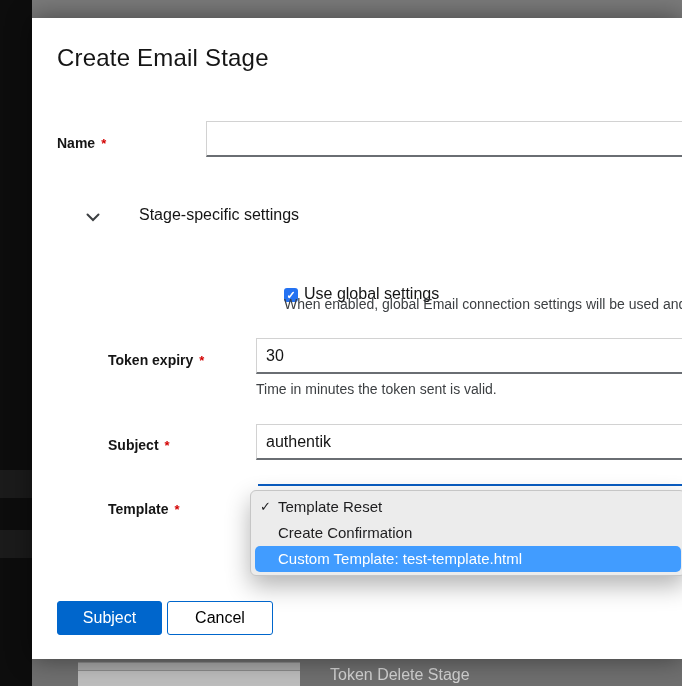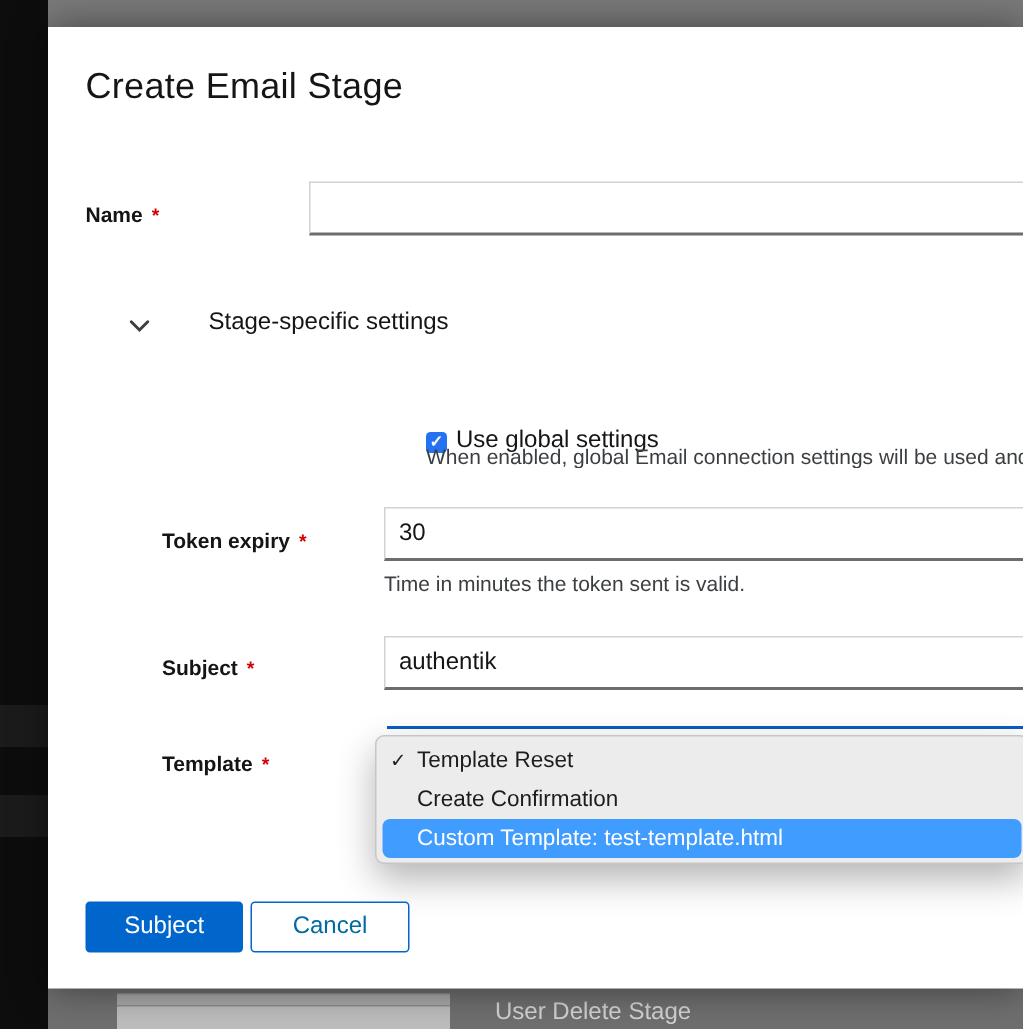--- a/index.html
+++ b/index.html
@@ -52,38 +52,38 @@
     position:absolute; left:218px; top:472px; width:436px; height:86px;
     background:#ececec; border:1px solid #c6c6c6; border-radius:6px;
     box-shadow:0 10px 25px rgba(0,0,0,0.30); padding-top:3px; overflow:hidden;
   }
   .dd-option { position:relative; height:26px; line-height:26px; font-size:15px; color:#1d1d1f; padding-left:27px; white-space:nowrap; cursor:default; }
   .dd-check { position:absolute; left:9px; top:0; width:16px; font-size:13px; color:#1d1d1f; }
   .dd-option.highlight { margin:0 4px; padding-left:23px; border-radius:5px; background:#419cff; color:#ffffff; font-weight:500; }
   
   .btn { position:absolute; top:583px; height:34px; border-radius:3px; font-size:16px; font-family:"Liberation Sans", sans-serif; cursor:pointer; }
   .btn-create { left:25px; width:105px; background:#0066cc; color:#ffffff; border:1px solid #0066cc; }
-  .btn-cancel { left:135px; width:106px; background:#ffffff; color:#0369a1; border:1px solid #0066cc; }
+  .btn-cancel { left:135px; width:106px; background:#ffffff; color:#000000; border:1px solid #0066cc; }
 </style>
 </head>
 <body>
 
 <div class="screen">
 
 
   <div class="sidebar">
     <div class="sb-item" style="top:470px;"></div>
     <div class="sb-item" style="top:530px;"></div>
   </div>
 
   <div class="backdrop-bottom">
     <div class="bg-cell-bottom">
       <div class="inner"></div>
     </div>
-    <div class="bg-bottom-text">User Delete Stage</div>
+    <div class="bg-bottom-text">Token Delete Stage</div>
   </div>
 
   <div class="modal">
 
     <div class="modal-title">Create Email Stage</div>
 
     <div class="form-label" style="left:25px; top:117px;">
       <span>Name</span><span class="req">*</span>
     </div>
     <input class="txt-input" style="left: 174px; top: 103px; width: 490px;" type="text" value="">

